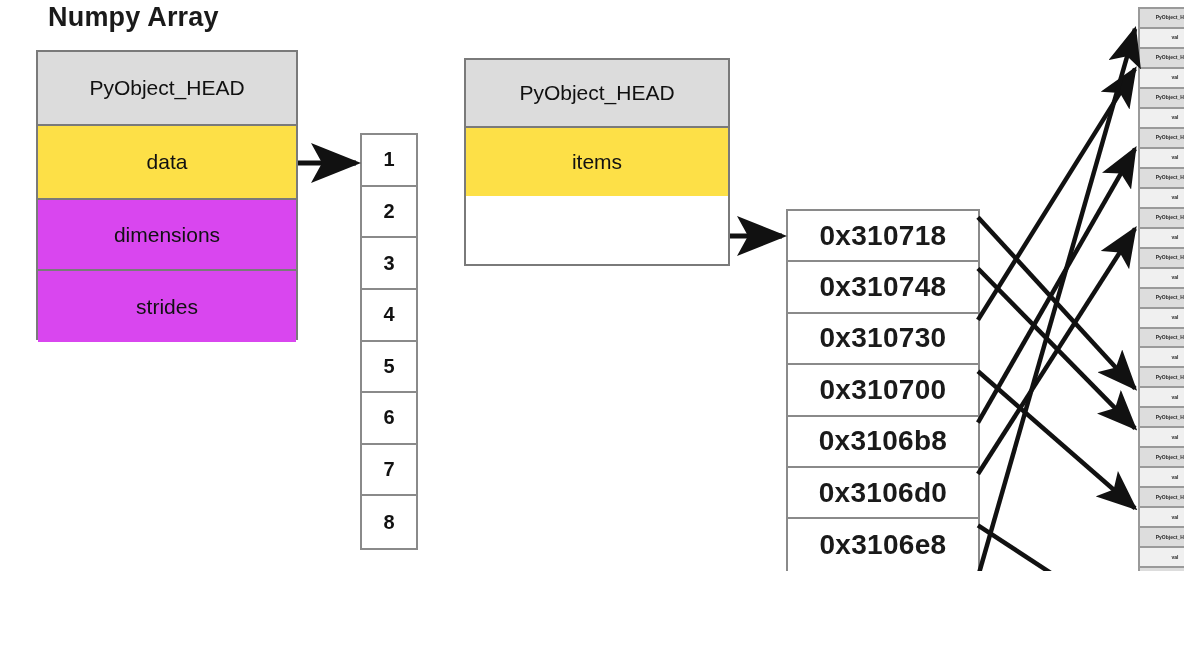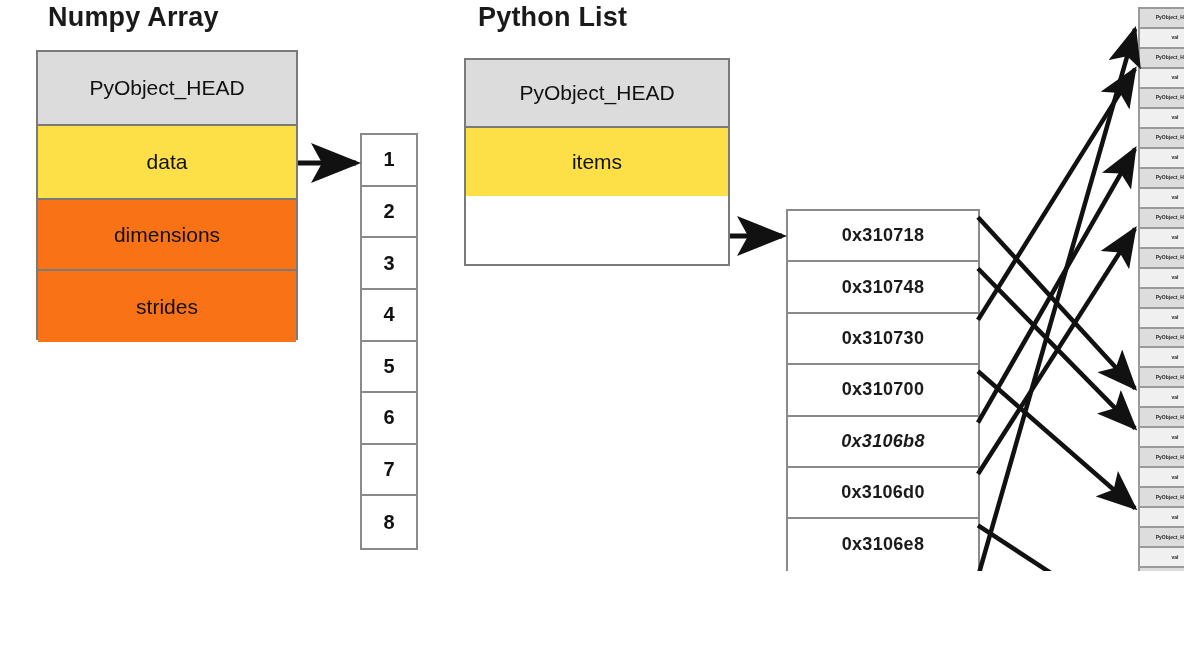--- a/index.html
+++ b/index.html
@@ -37,21 +37,21 @@
     background: #ffffff;
   }
   .struct-row {
     box-sizing: border-box;
     display: flex;
     align-items: center;
     justify-content: center;
     font-size: 21px;
     color: #111111;
     border-bottom: 2px solid #7a7a7a;
-    background: #f97316;
+    background: #d946ef;
   }
   .struct-row:last-child { border-bottom: none; }
   .struct-row.head  { background: #dcdcdc; }
   .struct-row.shade { background: #fde047; }
 
   
   .cells-box {
     position: absolute;
     border: 2px solid #8a8a8a;
     box-sizing: border-box;
@@ -75,21 +75,21 @@
     position: absolute;
     border: 2px solid #8a8a8a;
     box-sizing: border-box;
     background: #ffffff;
   }
   .ptr-row {
     box-sizing: border-box;
     display: flex;
     align-items: center;
     justify-content: center;
-    font-size: 18px;
+    font-size: 28px;
     font-weight: bold;
     color: #1a1a1a;
     border-bottom: 2px solid #8a8a8a;
     background: #ffffff;
     letter-spacing: .3px;
   }
   .ptr-row:last-child { border-bottom: none; }
 
   
   .objcol {
@@ -151,33 +151,32 @@
       <div class="cell" style="height: 51.625px;">1</div>
       <div class="cell" style="height: 51.625px;">2</div>
       <div class="cell" style="height: 51.625px;">3</div>
       <div class="cell" style="height: 51.625px;">4</div>
       <div class="cell" style="height: 51.625px;">5</div>
       <div class="cell" style="height: 51.625px;">6</div>
       <div class="cell" style="height: 51.625px;">7</div>
       <div class="cell" style="height: 51.625px;">8</div>
     </div>
 
-  <div class="diagram-title" style="left:448px; top:2px;">Python List</div>
 
   <div class="struct-box" id="pylist-box" style="left:434px; top:58px; width:266px; height:208px;">
       <div class="struct-row head" style="height: 68px;">PyObject_HEAD</div>
       <div class="struct-row shade" style="height: 68px;">items</div>
     </div>
 
   <div class="ptr-box" id="ptr-box" style="left:756px; top:209px; width:194px; height:415px;">
       <div class="ptr-row" style="height: 51.375px;">0x310718</div>
       <div class="ptr-row" style="height: 51.375px;">0x310748</div>
       <div class="ptr-row" style="height: 51.375px;">0x310730</div>
       <div class="ptr-row" style="height: 51.375px;">0x310700</div>
-      <div class="ptr-row" style="height: 51.375px; font-style: italic;">0x3106b8</div>
+      <div class="ptr-row" style="height: 51.375px;">0x3106b8</div>
       <div class="ptr-row" style="height: 51.375px;">0x3106d0</div>
       <div class="ptr-row" style="height: 51.375px;">0x3106e8</div>
     </div>
 
   <div class="objcol" id="obj-col" style="left:1108px; top:7px; width:74px; height:643px;">
       <div class="obj-row head" style="height: 19.9688px;">PyObject_HEAD</div>
       <div class="obj-row value" style="height: 19.9688px;">val</div>
       <div class="obj-row head" style="height: 19.9688px;">PyObject_HEAD</div>
       <div class="obj-row value" style="height: 19.9688px;">val</div>
       <div class="obj-row head" style="height: 19.9688px;">PyObject_HEAD</div>

